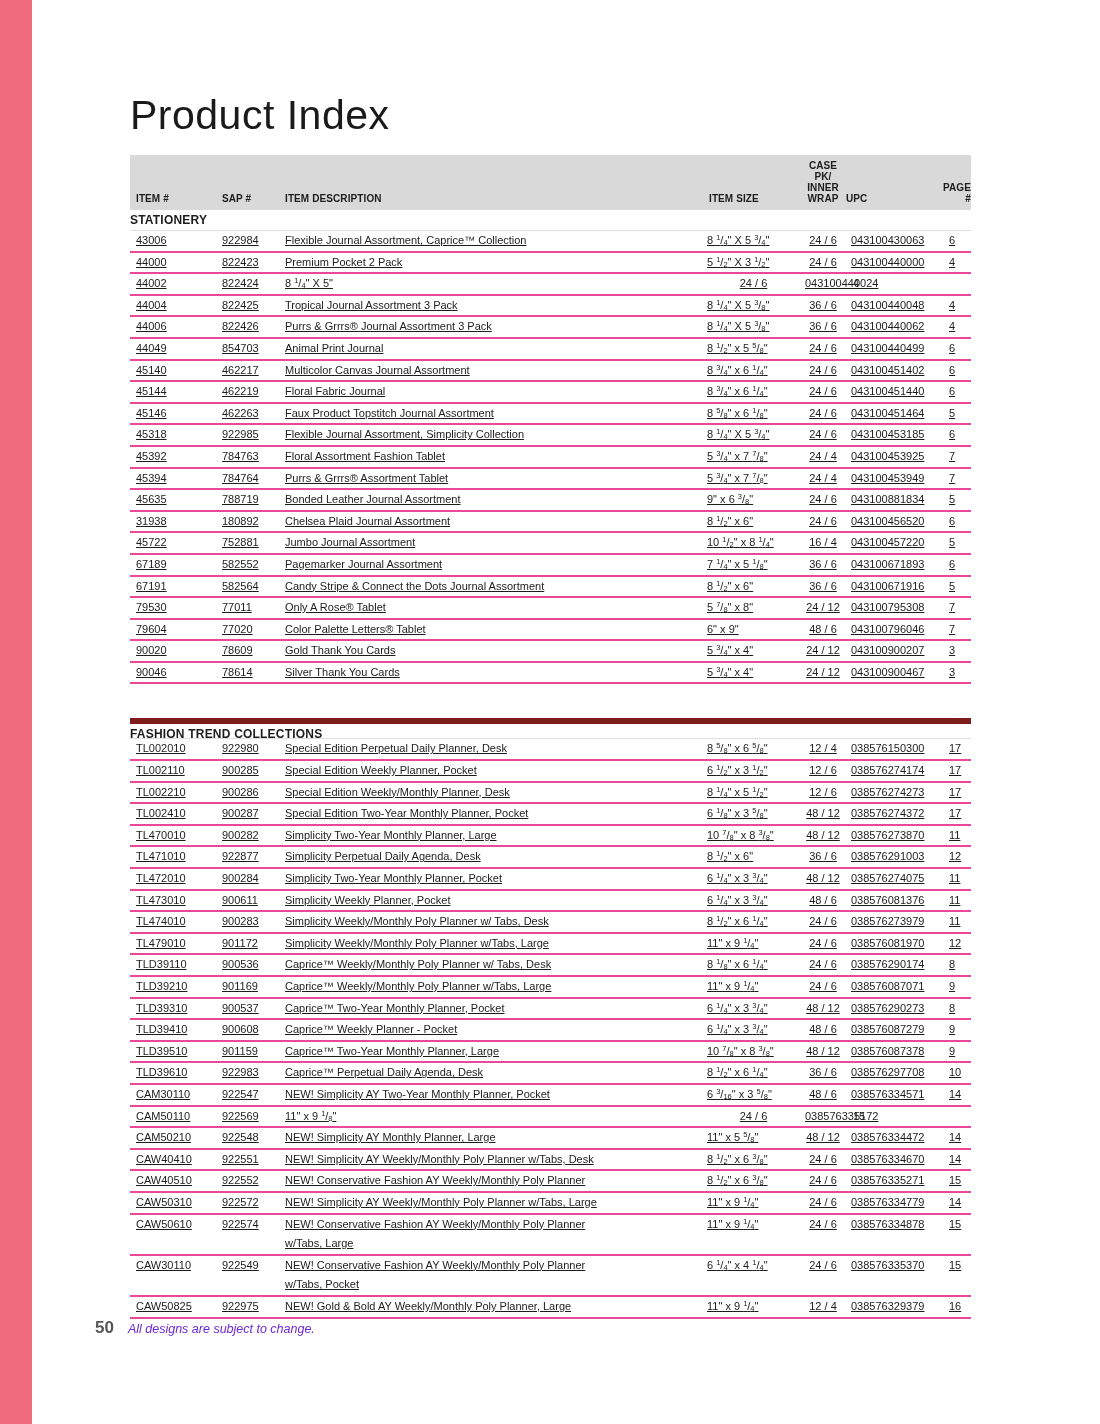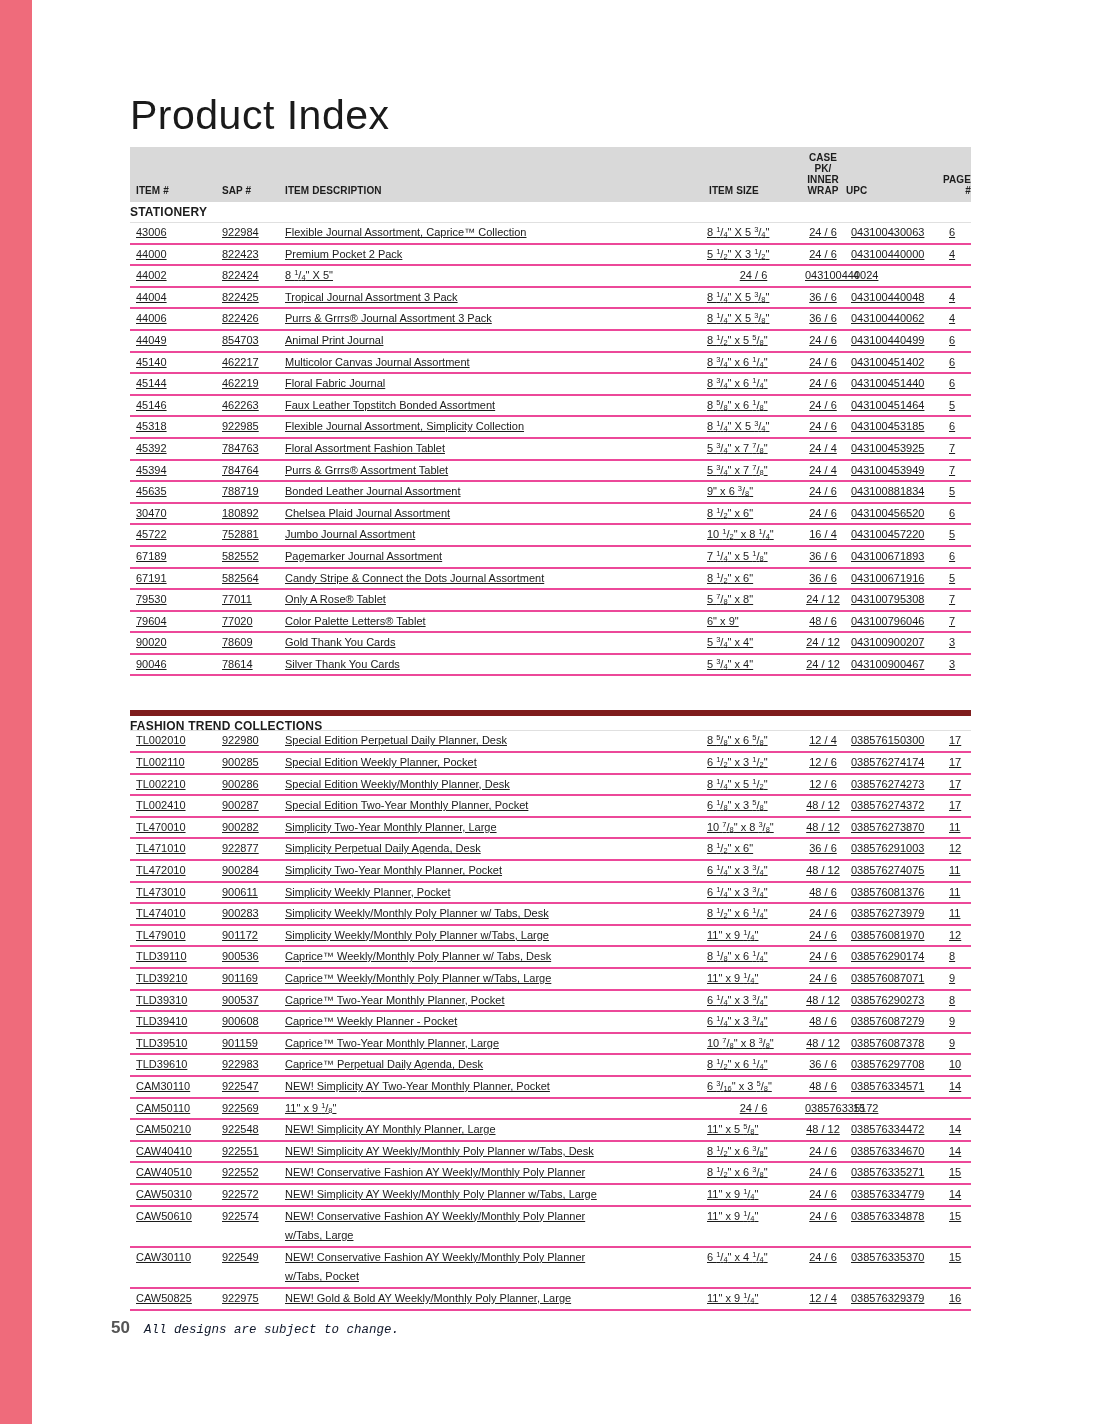--- a/index.html
+++ b/index.html
@@ -25,21 +25,21 @@
     position: absolute;
     left: 130px; top: 92px;
     width: 841px;
   }
 
   h1.title {
     font-size: 41px;
     font-weight: 300;
     letter-spacing: 0.5px;
     color: #1a1a1a;
-    margin-bottom: 8px;
+    margin-bottom: 16px;
   }
 
   
   .grid-row {
     display: grid;
     grid-template-columns: 92px 63px 422px 93px 46px 96px 29px;
     width: 841px;
   }
 
   .thead {
@@ -85,33 +85,31 @@
     line-height: 0;
   }
   .c-size sup { vertical-align: 4px; }
   .c-size sub { vertical-align: -1px; }
 
   .footer {
     position: absolute;
     left: 95px; top: 1318px;
     display: flex;
     align-items: baseline;
-    margin-left: 16px;
   }
   .footer .pgnum {
     font-size: 17px;
     font-weight: bold;
     color: #555555;
   }
   .footer .note {
     margin-left: 14px;
     font-size: 12.5px;
     font-style: italic;
-    color: #0f172a;
-    font-family: Liberation Mono, monospace;
+    color: #6d28d9;
   }
 </style>
 </head>
 <body>
 
 <div class="page">
   <div class="stripe"></div>
 
   <div class="content">
     <h1 class="title">Product Index</h1>
@@ -197,21 +195,21 @@
           <div class="c-sap">462219</div>
           <div class="c-desc">Floral Fabric Journal</div>
           <div class="c-size">8 <sup>3</sup>/<sub>4</sub>" x 6 <sup>1</sup>/<sub>4</sub>"</div>
           <div class="c-case">24 / 6</div>
           <div class="c-upc">043100451440</div>
           <div class="c-page">6</div>
         </div>
         <div class="trow grid-row">
           <div class="c-item">45146</div>
           <div class="c-sap">462263</div>
-          <div class="c-desc">Faux Leather Topstitch Bonded Assortment</div>
+          <div class="c-desc">Faux Product Topstitch Journal Assortment</div>
           <div class="c-size">8 <sup>5</sup>/<sub>8</sub>" x 6 <sup>1</sup>/<sub>8</sub>"</div>
           <div class="c-case">24 / 6</div>
           <div class="c-upc">043100451464</div>
           <div class="c-page">5</div>
         </div>
         <div class="trow grid-row">
           <div class="c-item">45318</div>
           <div class="c-sap">922985</div>
           <div class="c-desc">Flexible Journal Assortment, Simplicity Collection</div>
           <div class="c-size">8 <sup>1</sup>/<sub>4</sub>" X 5 <sup>3</sup>/<sub>4</sub>"</div>
@@ -240,21 +238,21 @@
         <div class="trow grid-row">
           <div class="c-item">45635</div>
           <div class="c-sap">788719</div>
           <div class="c-desc">Bonded Leather Journal Assortment</div>
           <div class="c-size">9" x 6 <sup>3</sup>/<sub>8</sub>"</div>
           <div class="c-case">24 / 6</div>
           <div class="c-upc">043100881834</div>
           <div class="c-page">5</div>
         </div>
         <div class="trow grid-row">
-          <div class="c-item">30470</div>
+          <div class="c-item">31938</div>
           <div class="c-sap">180892</div>
           <div class="c-desc">Chelsea Plaid Journal Assortment</div>
           <div class="c-size">8 <sup>1</sup>/<sub>2</sub>" x 6"</div>
           <div class="c-case">24 / 6</div>
           <div class="c-upc">043100456520</div>
           <div class="c-page">6</div>
         </div>
         <div class="trow grid-row">
           <div class="c-item">45722</div>
           <div class="c-sap">752881</div>

